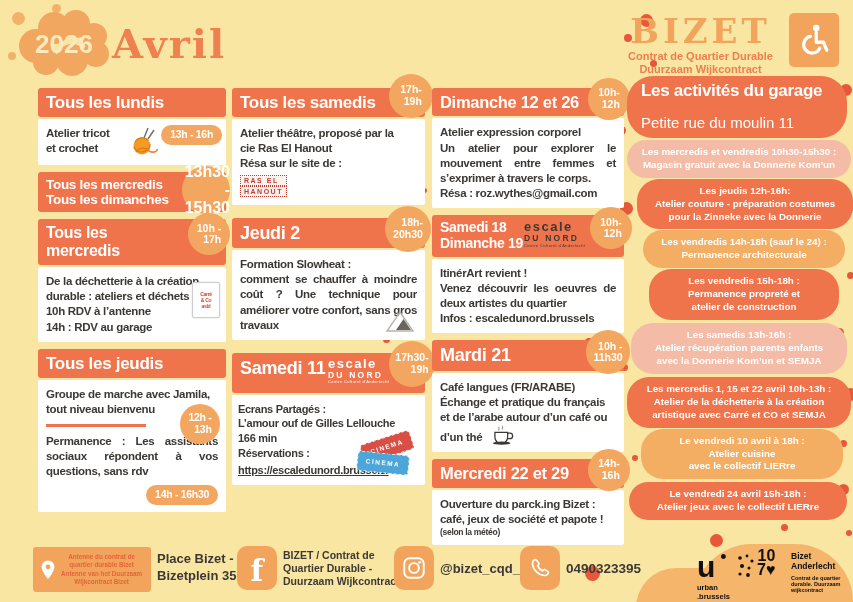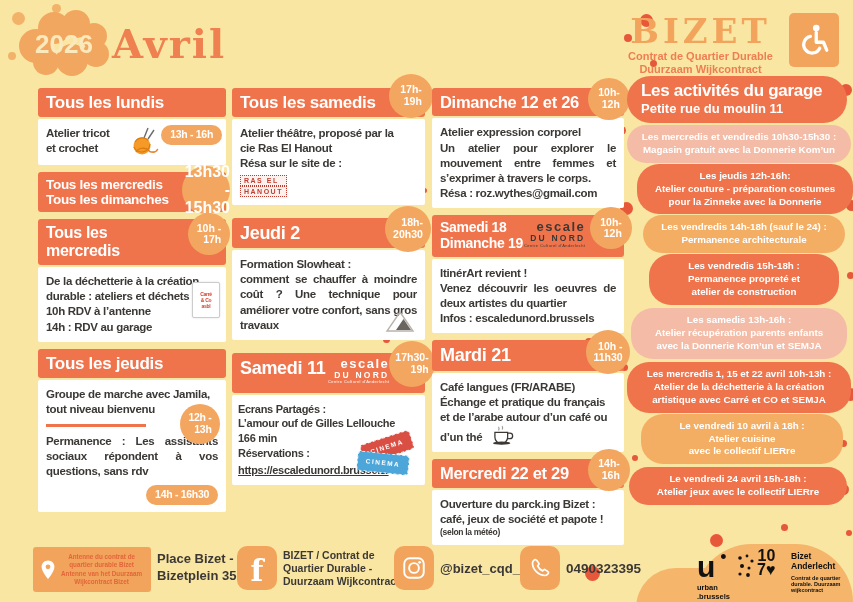--- a/index.html
+++ b/index.html
@@ -25,38 +25,38 @@
   .card{position:relative;}
   .card-header{position:relative;background:var(--coral);color:#fff;font-weight:bold;font-size:17px;letter-spacing:-0.3px;padding:5px 8px;border-radius:3px;line-height:1.12;}
   .card-body{position:relative;background:#fff;color:var(--text-dark);font-weight:bold;font-size:11.5px;letter-spacing:-0.3px;line-height:1.32;padding:7px 8px;border-radius:2px;margin-top:2px;}
   .just{text-align:justify;}
   .badge-circle{position:absolute;background:var(--amber);color:#fff;border-radius:50%;display:flex;align-items:center;justify-content:center;text-align:right;font-weight:bold;font-size:10.5px;line-height:1.12;white-space:pre-line;z-index:3;}
   .badge-pill{display:inline-block;background:var(--amber);color:#fff;border-radius:14px;padding:3px 9px;font-weight:bold;font-size:10.5px;white-space:nowrap;}
   .divider{height:3px;background:var(--coral);width:58%;margin:7px 0;}
   .link{text-decoration:underline;}
   .note{font-size:8.5px;}
   
-  .escale{display:inline-block;line-height:1;text-align:right;}
+  .escale{display:inline-block;line-height:1;text-align:left;}
   .escale .e1{display:block;font-size:13px;font-weight:bold;letter-spacing:1.5px;}
   .escale .e2{display:block;font-size:8.5px;font-weight:bold;letter-spacing:2.2px;margin-top:1px;}
   .escale .e3{display:block;font-size:4px;margin-top:1px;letter-spacing:.4px;}
   .escale.light{color:#fff;}
   .escale.dark{color:#3B3835;}
   .ras{display:inline-block;margin-top:3px;}
   .ras span{display:block;font-size:7px;font-weight:bold;color:#C23B2E;border:1px dotted #C23B2E;padding:0 3px;letter-spacing:1.5px;background:#fdf1ee;}
   .carre-logo{position:absolute;right:6px;bottom:24px;width:28px;height:36px;background:#fff;border:1px solid #ccc;border-radius:2px;display:flex;align-items:center;justify-content:center;text-align:center;font-size:5px;font-weight:bold;color:#D6402B;line-height:1.2;box-shadow:0 0 2px rgba(0,0,0,.15);}
   .tickets{position:absolute;right:6px;top:40px;width:64px;height:46px;}
   .ticket{position:absolute;width:52px;height:20px;border-radius:4px;color:#fff;font-size:6.5px;font-weight:bold;letter-spacing:1.5px;display:flex;align-items:center;justify-content:center;border:1px dashed rgba(255,255,255,.8);}
   .ticket.red{background:#D94F43;transform:rotate(-18deg);top:2px;left:6px;}
   .ticket.blue{background:#4DA6D9;transform:rotate(6deg);top:18px;left:2px;}
   
   .garage{position:absolute;left:627px;top:76px;width:226px;display:flex;flex-direction:column;gap:0;}
   .garage-title{background:var(--coral);border-radius:26px;color:#fff;padding:6px 14px 7px;margin-right:6px;}
   .garage-title .t{font-size:17px;font-weight:bold;letter-spacing:-0.3px;line-height:1.05;}
-  .garage-title .s{font-size:13px;font-weight:bold;margin-top:1px;}
+  .garage-title .s{font-size:15px;font-weight:normal;margin-top:14px;}
   .blob{border-radius:22px;color:#fff;font-weight:bold;font-size:9.8px;line-height:1.32;text-align:center;padding:6px 8px;}
   .blob.pink{background:var(--pink);}
   .blob.coral{background:var(--coral);}
   .blob.amber{background:#F4AE63;}
   
   .footer-text{color:var(--text-dark);font-weight:bold;}
   .icon-sq{background:#F2A45C;border-radius:10px;display:flex;align-items:center;justify-content:center;}
   .antenna-box{position:absolute;left:33px;top:547px;width:118px;height:45px;background:#F2A45C;border-radius:3px;display:flex;align-items:center;padding:3px 4px;gap:2px;}
   .antenna-box .txt{font-size:6.3px;font-weight:bold;color:#E2653A;line-height:1.35;text-align:center;}
   .hill{position:absolute;background:var(--amber-light);}

